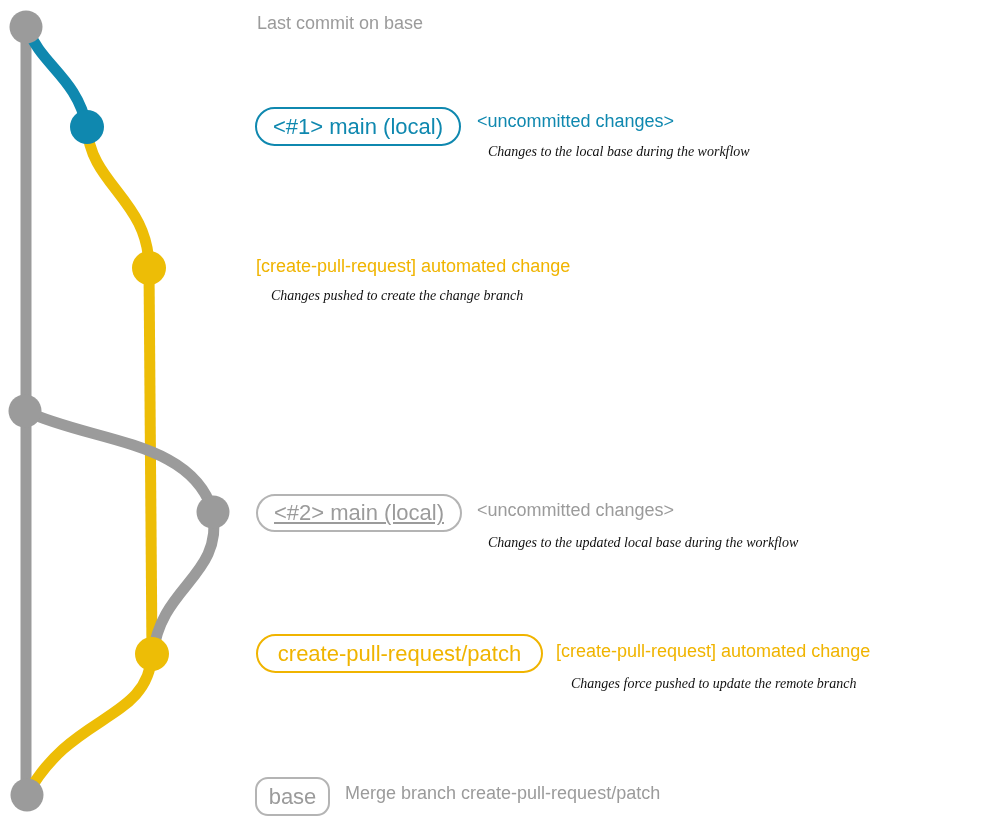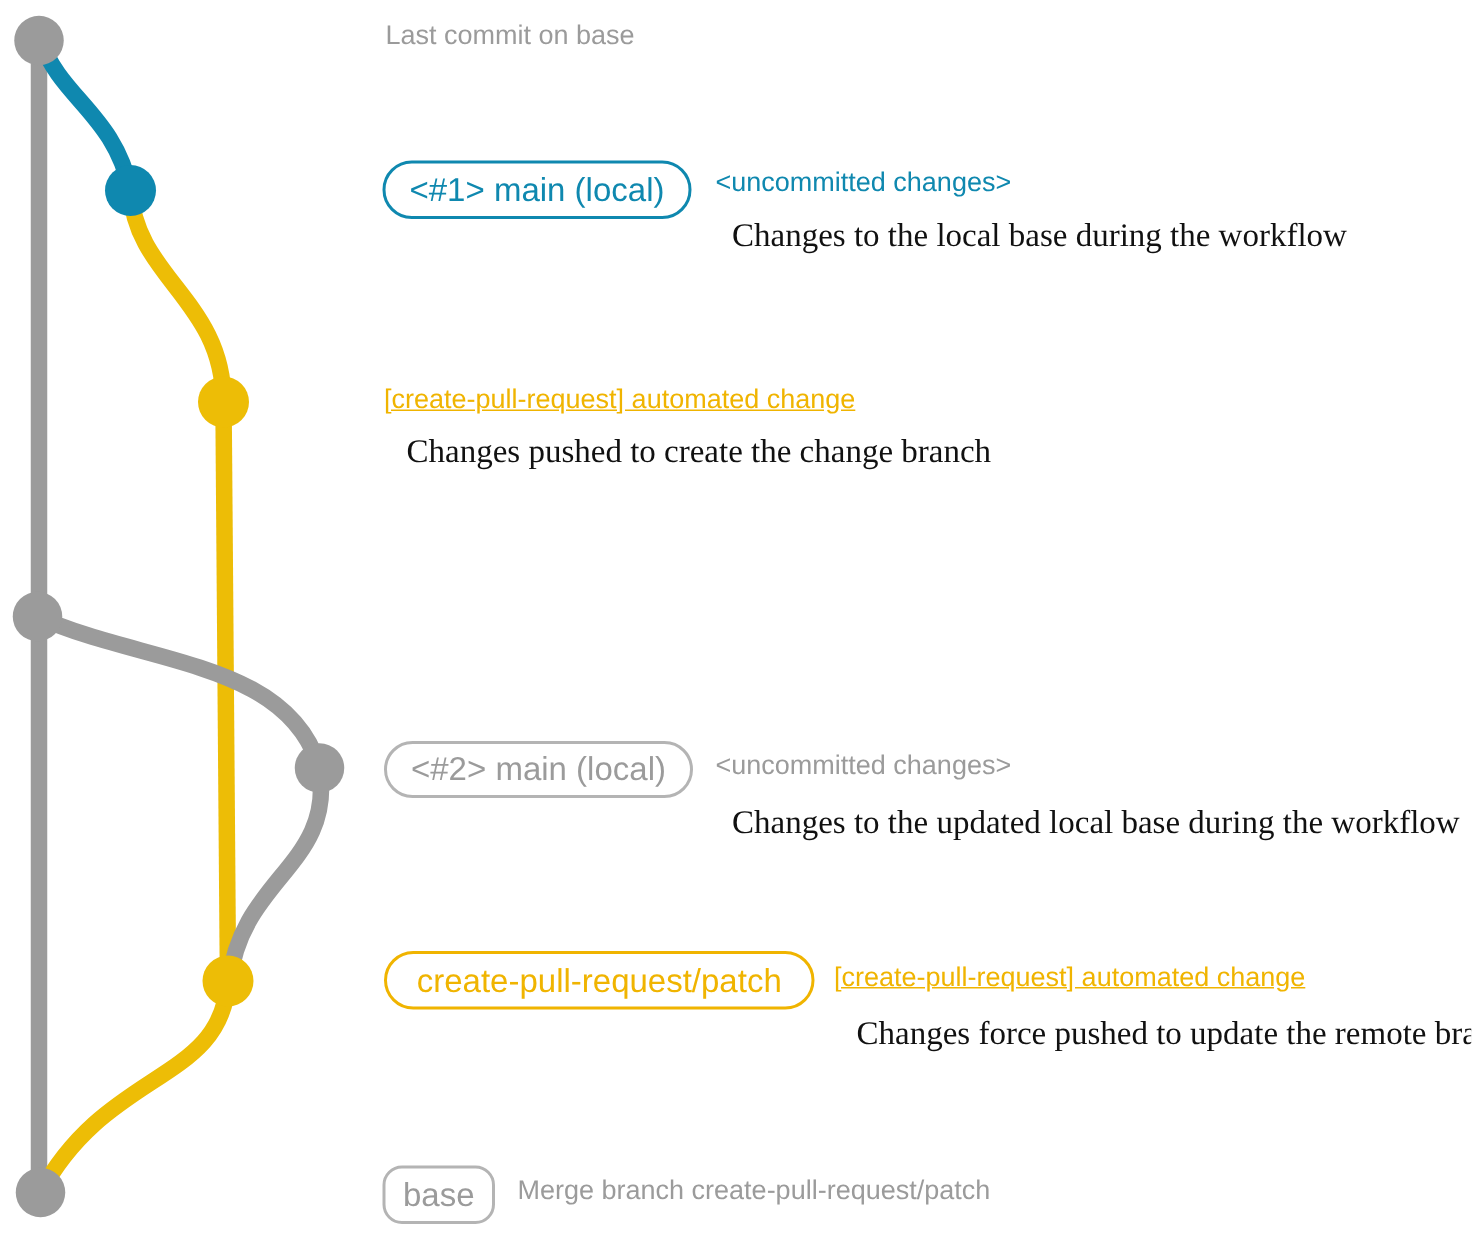--- a/index.html
+++ b/index.html
@@ -8,36 +8,37 @@
     width:981px;height:827px;
     background:#ffffff;
     font-family:"Liberation Sans",sans-serif;
     overflow:hidden;
   }
   .graph-svg{position:absolute;left:0;top:0;}
   .abs{position:absolute;white-space:nowrap;line-height:1.2;}
   .sans{font-size:18px;}
   .serif{
     font-family:"Liberation Serif","DejaVu Serif",serif;
-    font-size:22px;
+    font-size:14px;
     color:var(--ink);
+    font-style:italic;
   }
   .c-gray{color:var(--gray);}
   .c-teal{color:var(--teal);}
-  .c-yellow{color:var(--yellow);text-decoration:underline;}
+  .c-yellow{color:var(--yellow);}
   .badge{
     position:absolute;
     display:flex;align-items:center;justify-content:center;
     box-sizing:border-box;
     font-size:22px;
     background:#ffffff;
     white-space:nowrap;
   }
   .badge-teal{border:2px solid var(--teal);color:var(--teal);border-radius:20px;}
-  .badge-gray{border:2px solid var(--gray_border);color:var(--gray);border-radius:19px;}
+  .badge-gray{border:2px solid var(--gray_border);color:var(--gray);border-radius:19px;text-decoration:underline;}
   .badge-yellow{border:2px solid var(--yellow);color:var(--yellow);border-radius:20px;}
   .badge-main{border:2px solid var(--gray_border);color:var(--gray);border-radius:13px;}
 </style>
 </head>
 <body>
 
 <div class="stage">
 
   <svg class="graph-svg" width="981" height="827" viewBox="0 0 981 827">
 

